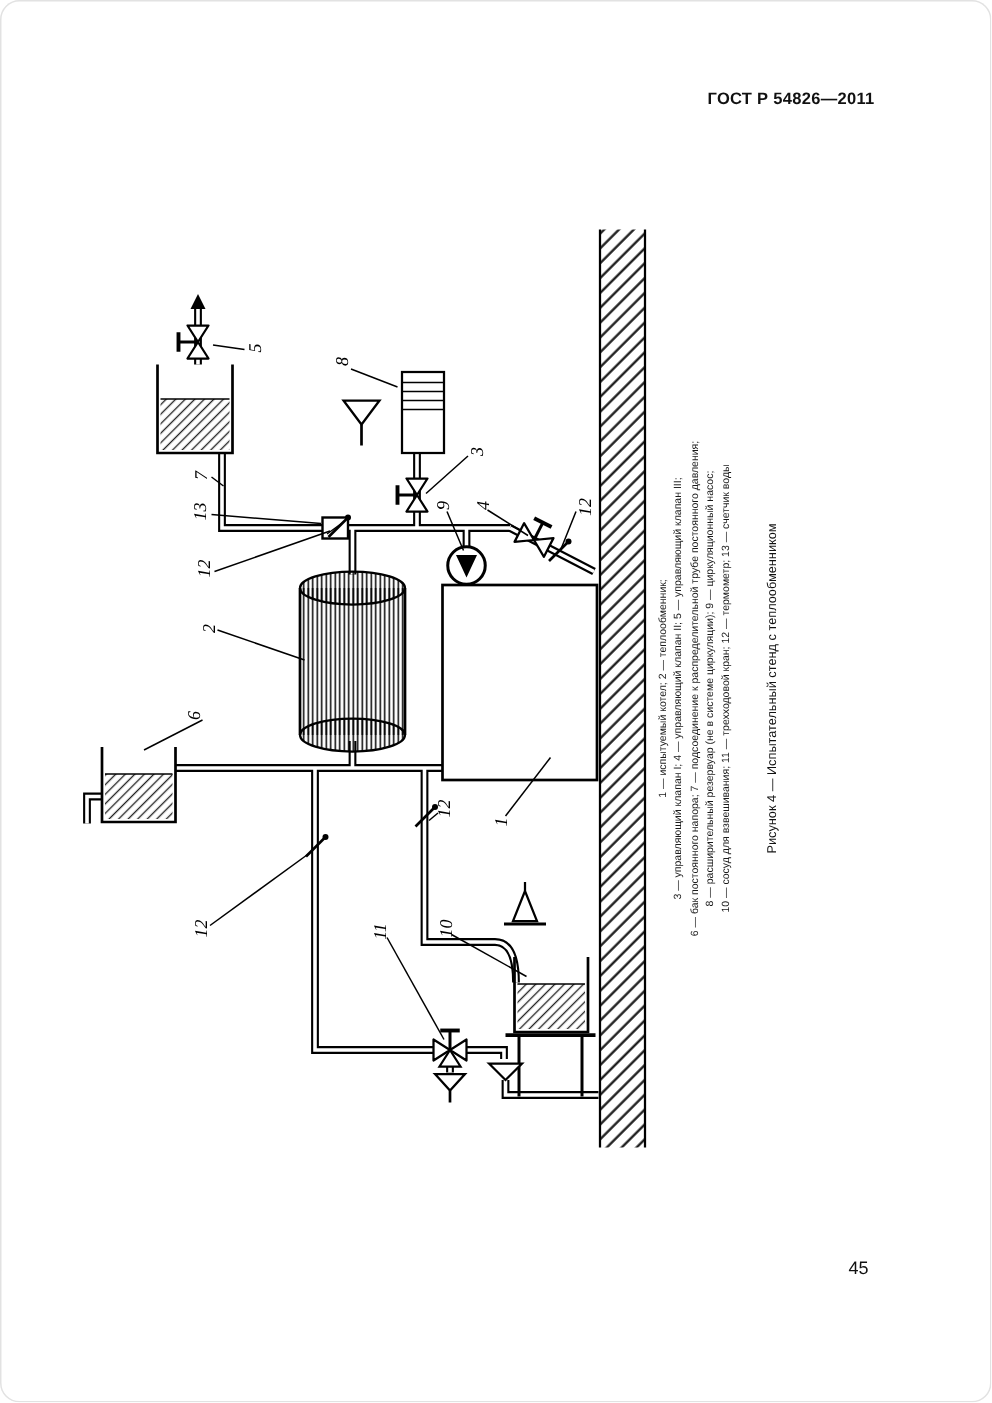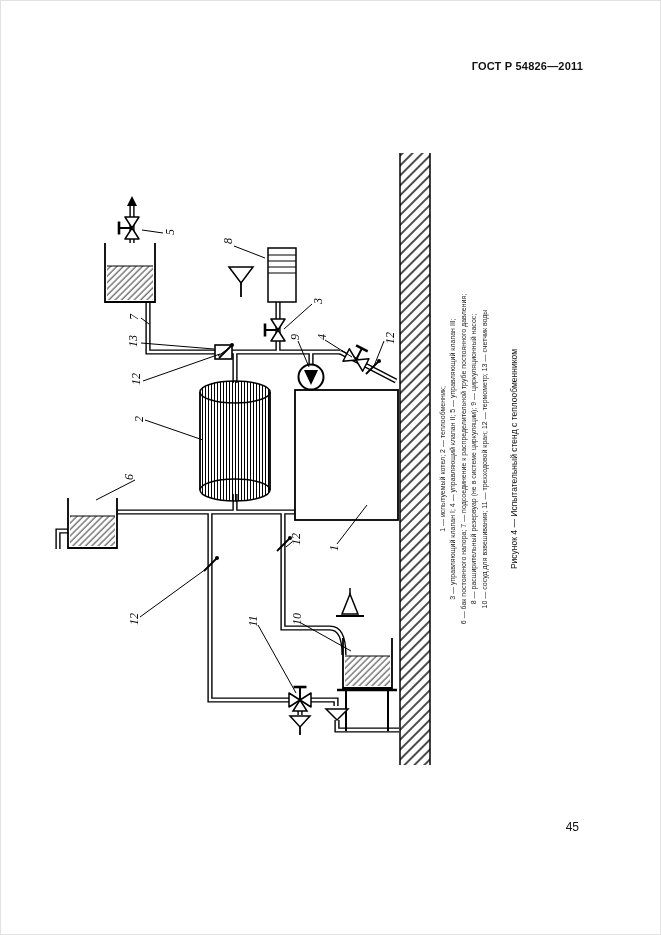--- a/index.html
+++ b/index.html
@@ -1,19 +1,19 @@
 <!DOCTYPE html>
 <html><head>
 <meta charset="utf-8">
 <style>
   html,body{margin:0;padding:0;background:#fff;}
   .page{position:relative;width:661px;height:935px;background:#fff;overflow:hidden;
-        font-family:"Liberation Sans",sans-serif;color:#111;box-shadow:inset 0 0 0 1px #e2e2e2;}
+        font-family:"Liberation Sans",sans-serif;color:#111;box-shadow:inset 0 0 0 1px #e2e2e2;border-radius:13px;}
   .doc-header{position:absolute;top:60px;right:78px;font-size:11px;font-weight:bold;letter-spacing:.2px;}
-  .page-number{position:absolute;top:820px;right:82px;font-size:12px;}
+  .page-number{position:absolute;top:838px;right:82px;font-size:12px;}
   svg.diagram{position:absolute;left:0;top:0;}
   .pipes-outer use{stroke:#000;stroke-width:5.2;fill:none;}
   .pipes-inner use{stroke:#fff;stroke-width:2.4;fill:none;}
   .callout{position:absolute;width:20px;height:20px;margin:-10px 0 0 -10px;display:flex;
            align-items:center;justify-content:center;transform:rotate(-90deg);
            font:italic 12px "Liberation Serif",serif;color:#000;}
   .legend-outer{position:absolute;left:436px;top:249px;width:56px;height:420px;}
   .legend-inner{position:absolute;left:-182px;top:182px;width:420px;height:56px;
                 transform:rotate(-90deg);display:flex;flex-direction:column;justify-content:center;}
   .legend-line{font-size:7px;line-height:10.5px;text-align:center;white-space:nowrap;color:#1a1a1a;}

